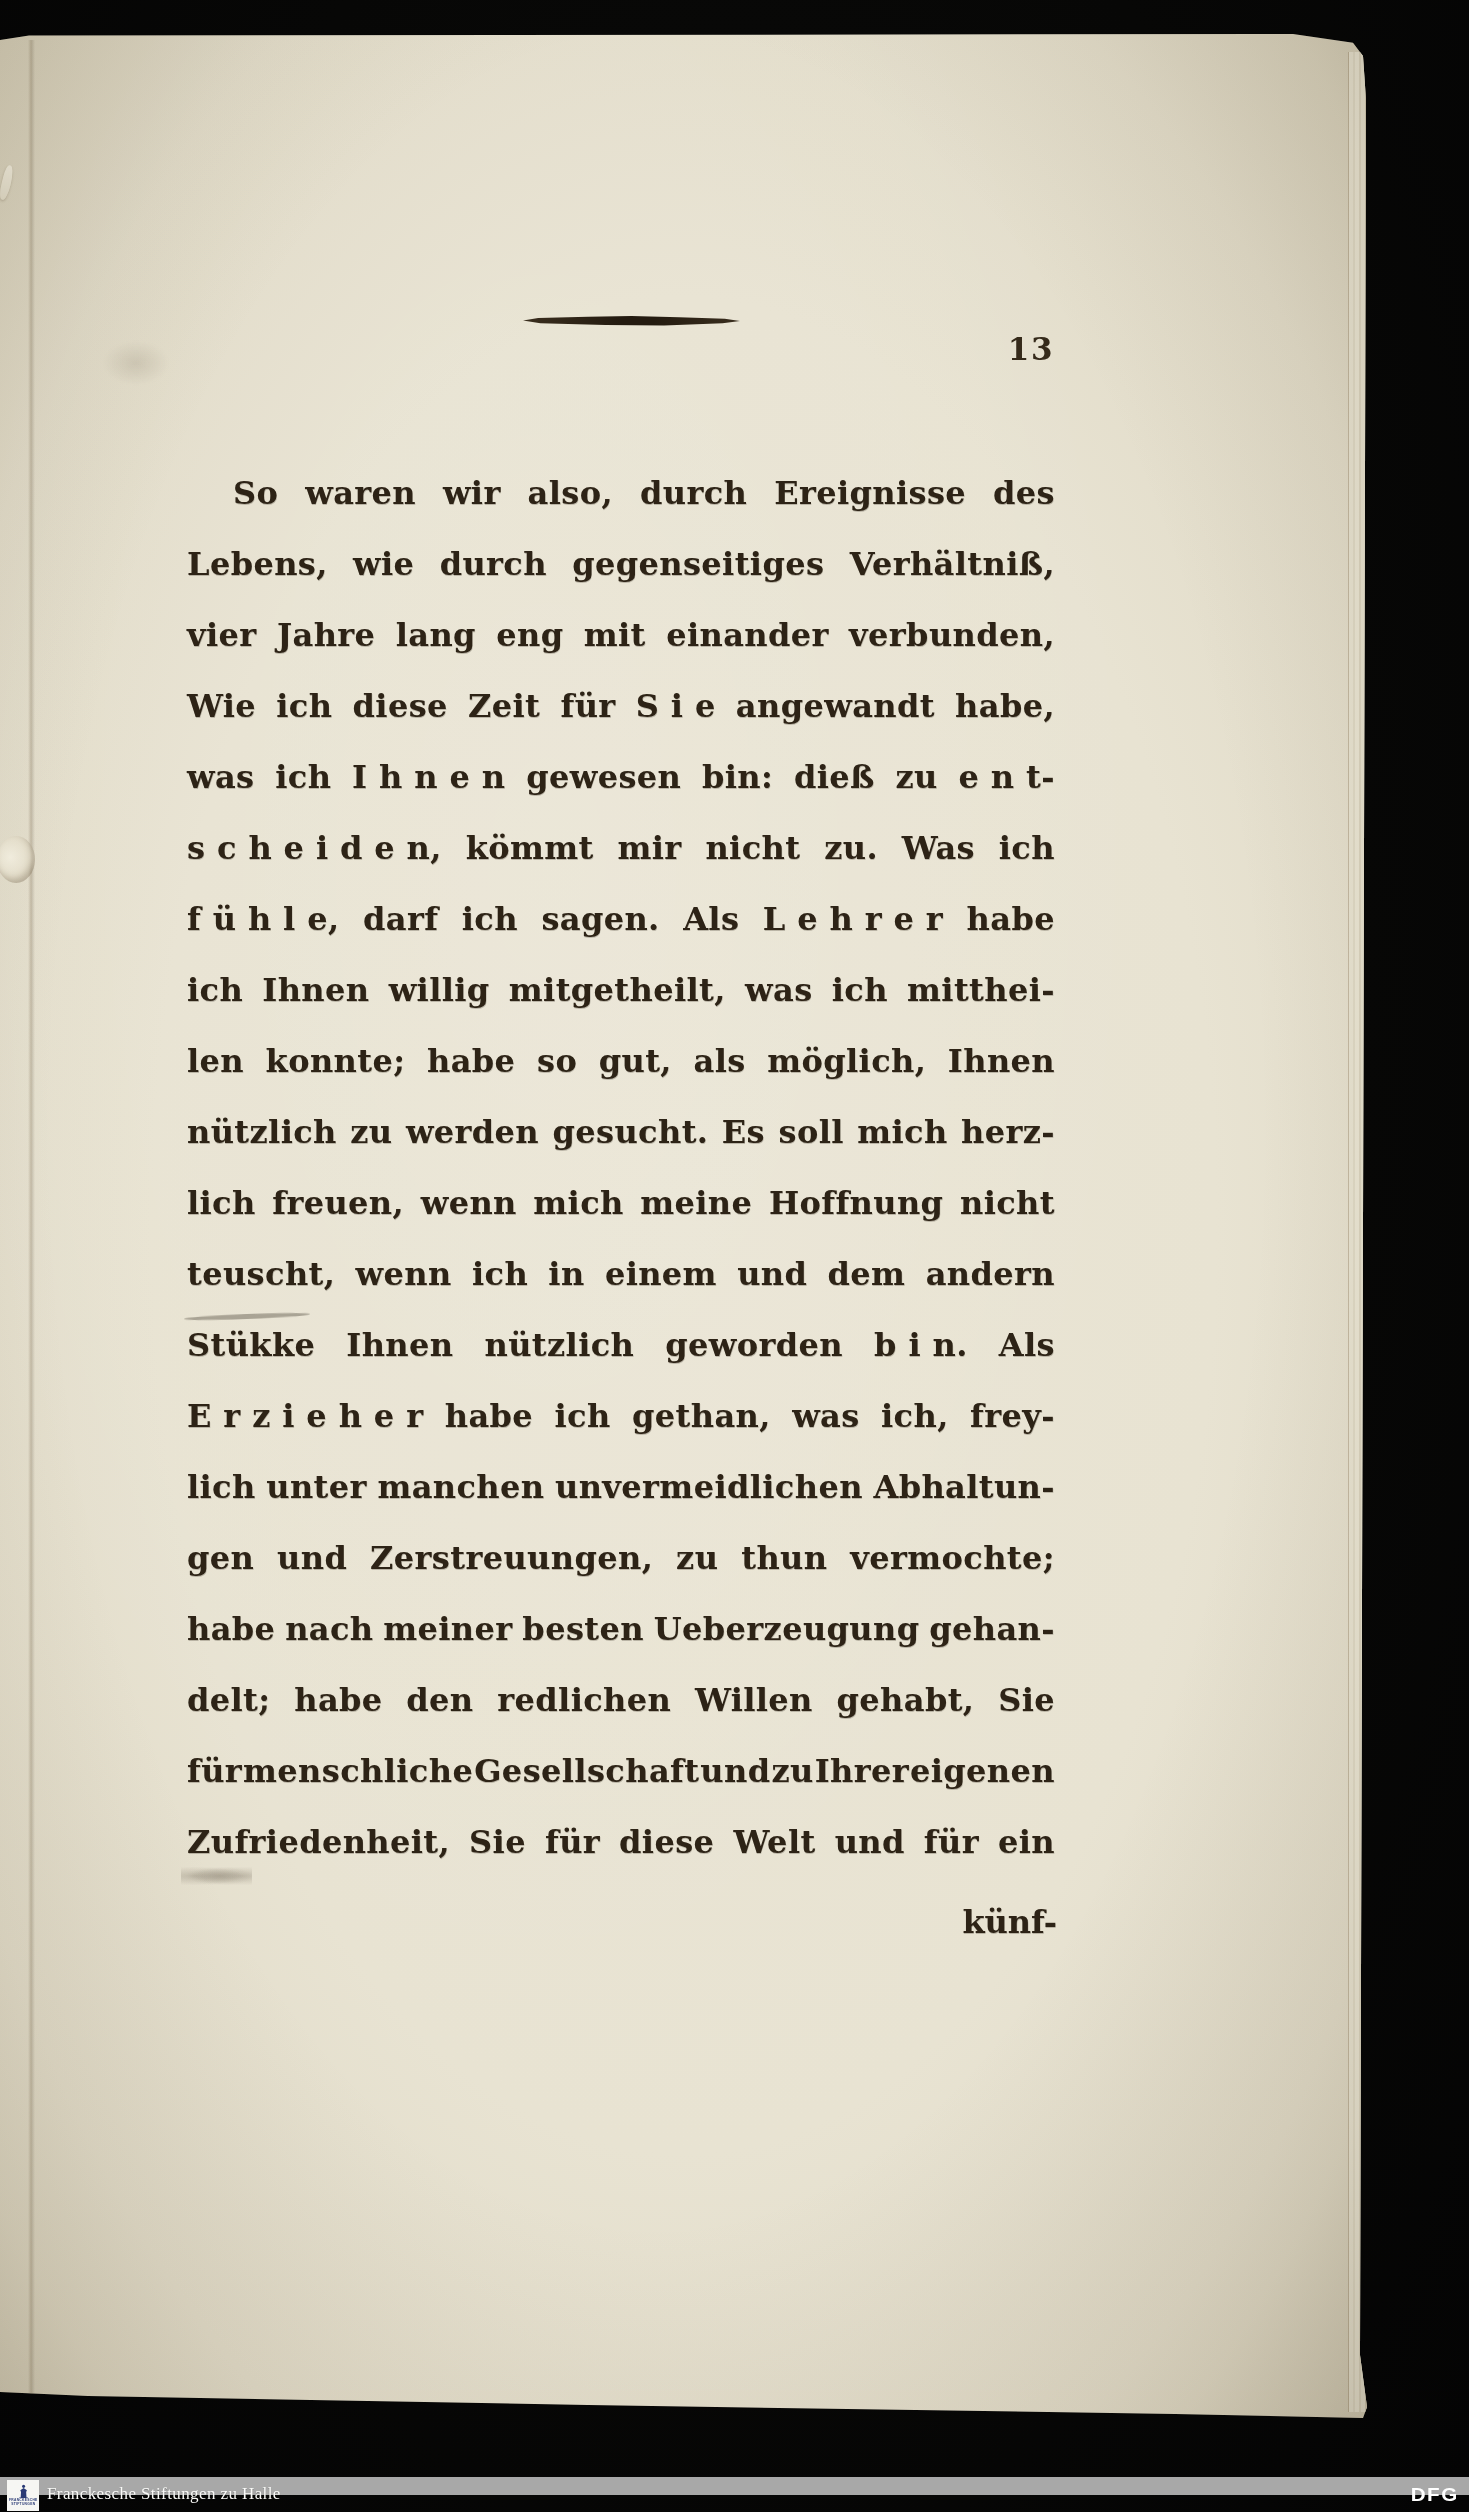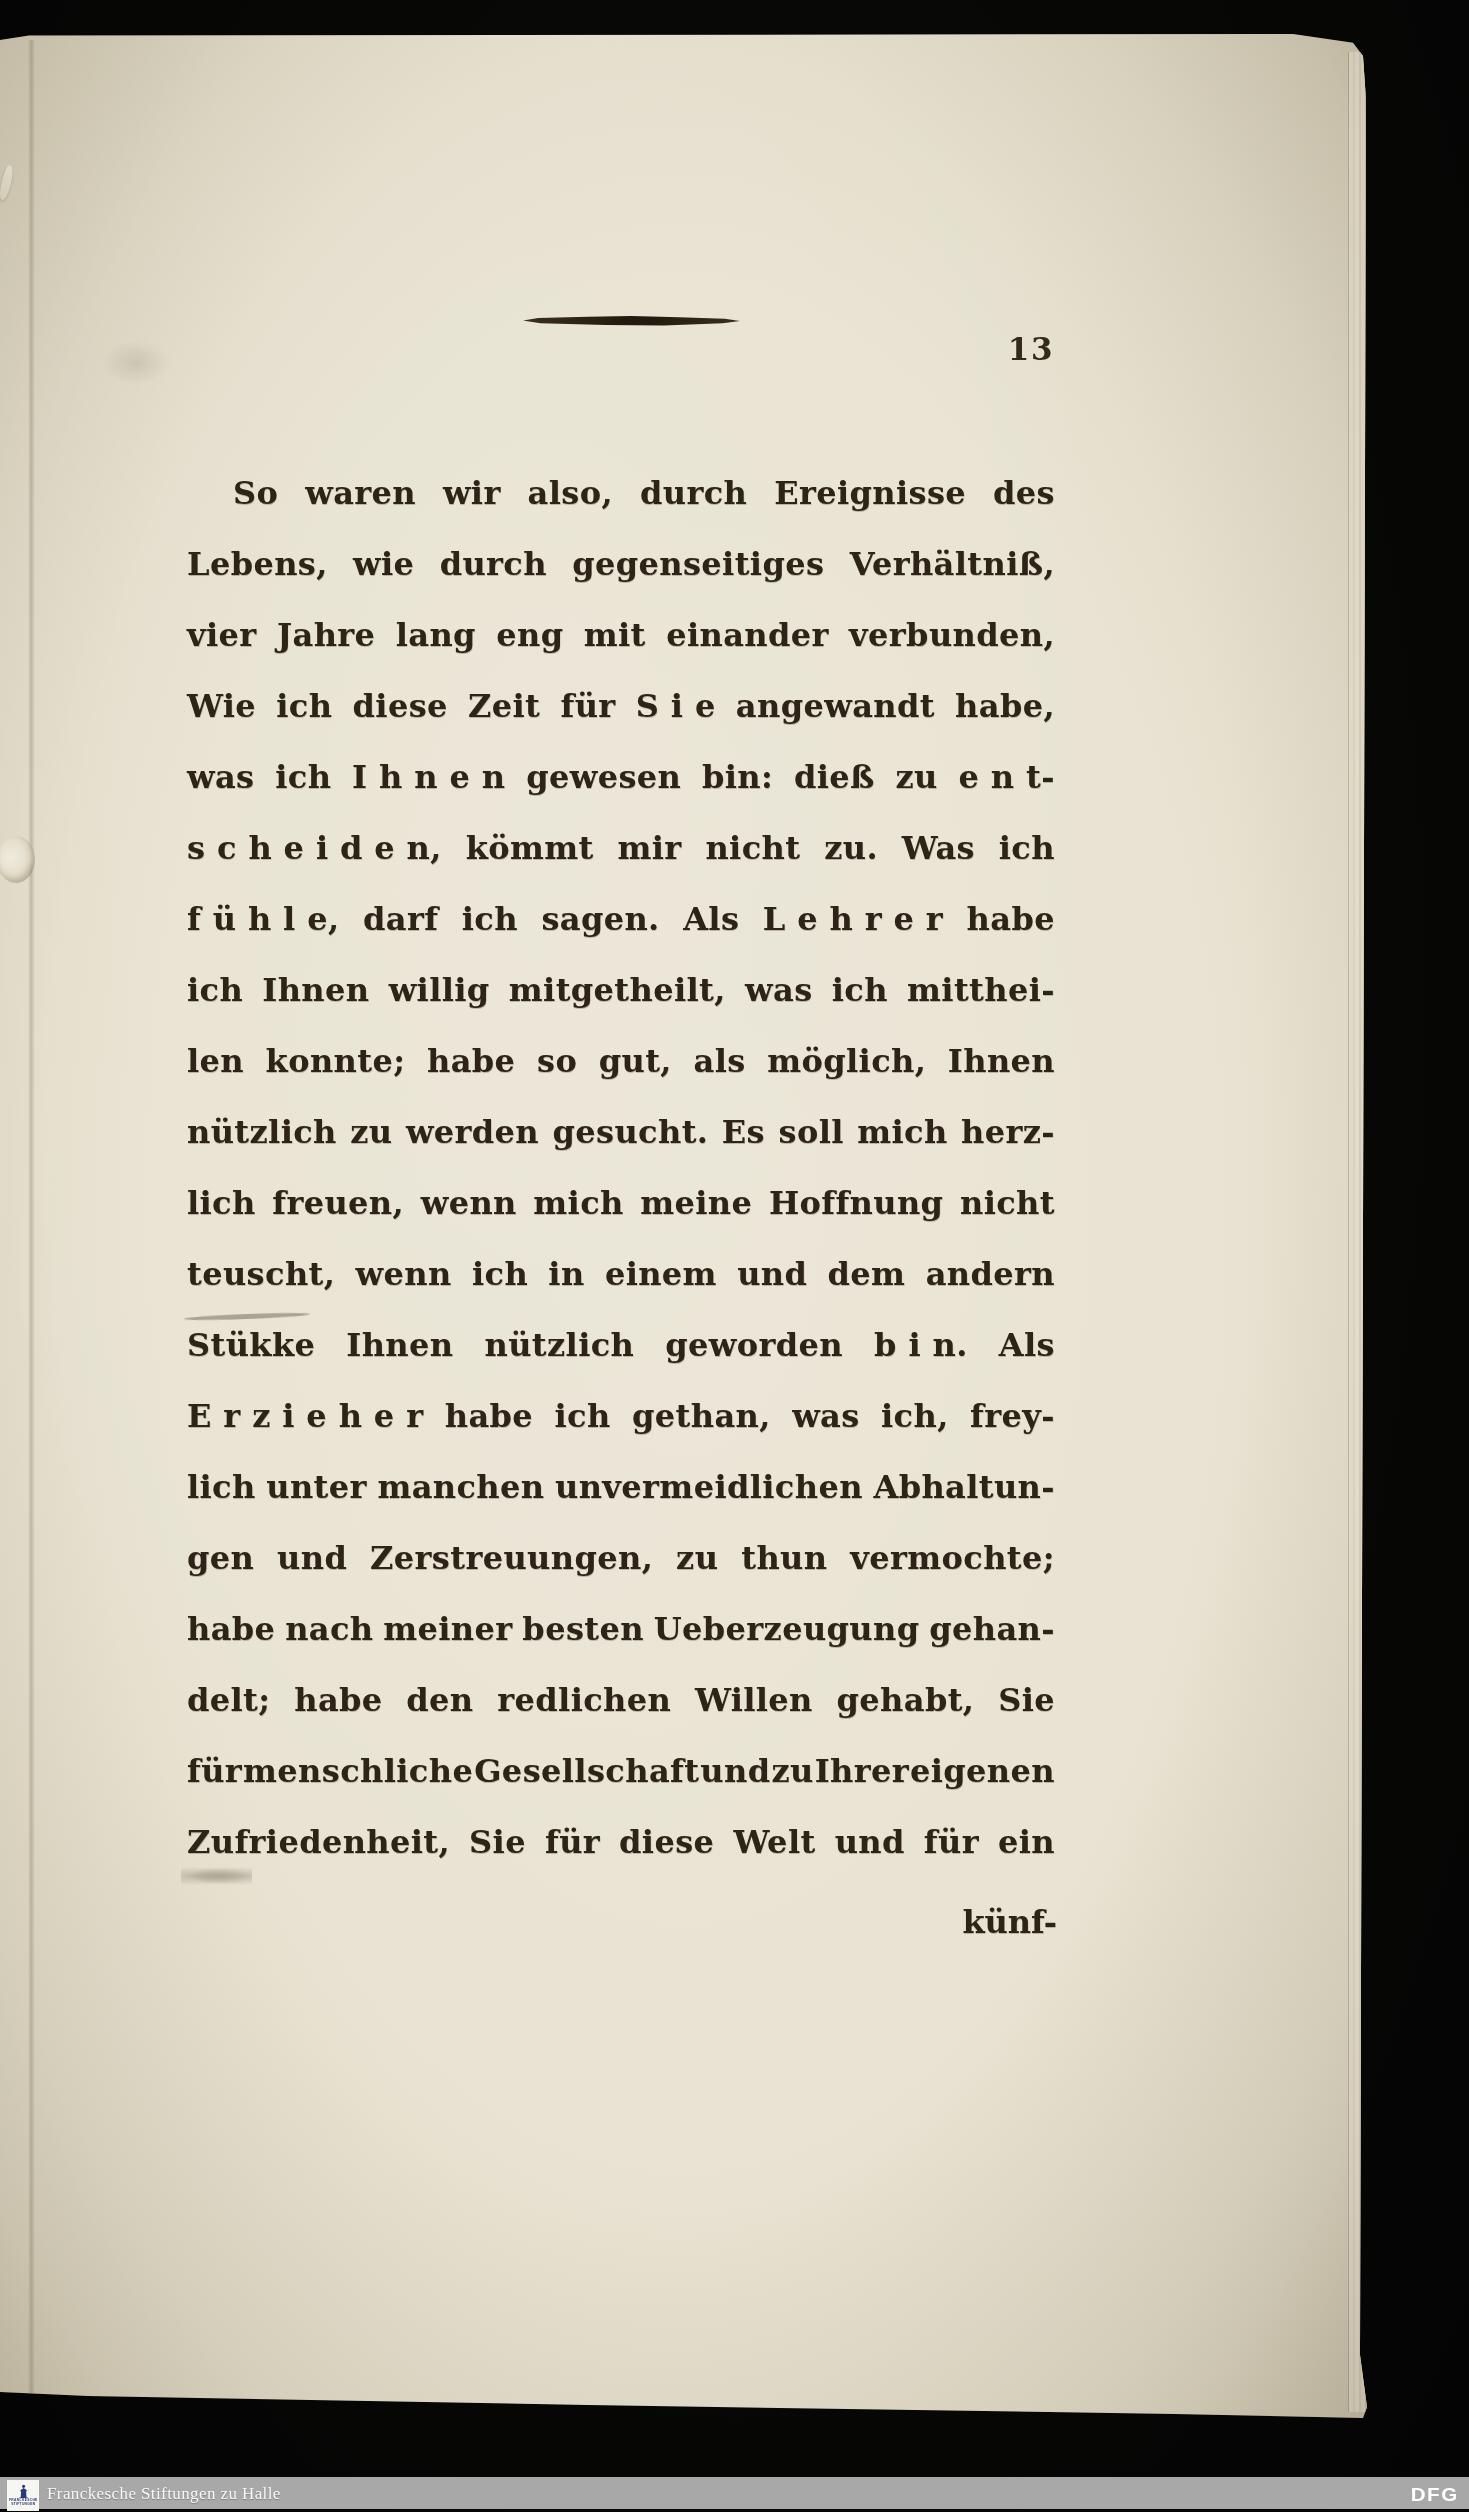--- a/index.html
+++ b/index.html
@@ -81,21 +81,21 @@
       radial-gradient(ellipse at 85% 50%, rgba(110,100,85,0.28) 0%, rgba(110,100,85,0) 60%);
     filter:blur(0.7px);
   }
   .margin-smudge{
     position:absolute;left:103px;top:307px;width:66px;height:44px;
     background:radial-gradient(ellipse, rgba(120,108,88,0.18), rgba(120,108,88,0) 70%);
     filter:blur(1.5px);
   }
   
   .footer-bar{
-    position:absolute;left:0;right:0;top:2477px;height:32px;background:#a8a8a8;
+    position:absolute;left:0;right:0;top:2477px;height:18px;background:#a8a8a8;
   }
   .logo-box{
     position:absolute;left:7.3px;top:2.9px;width:32px;height:31px;background:#f6f6f3;
     display:flex;flex-direction:column;align-items:center;justify-content:center;gap:0.7px;
   }
   .logo-glyph svg{display:block;}
   .logo-caption{
     font-family:"Liberation Sans", sans-serif;font-size:3.3px;line-height:3.7px;
     color:#2a3a75;letter-spacing:0.3px;text-align:center;font-weight:700;
   }

